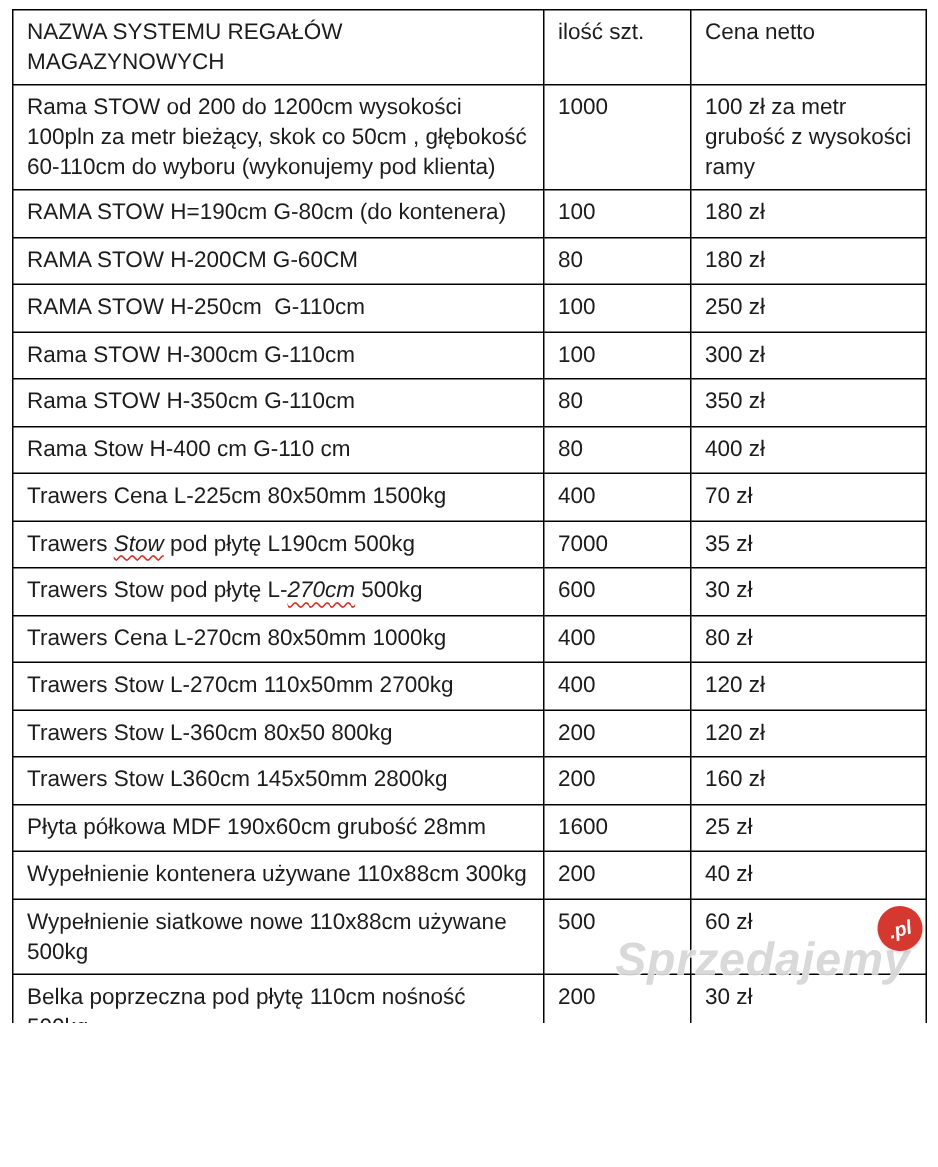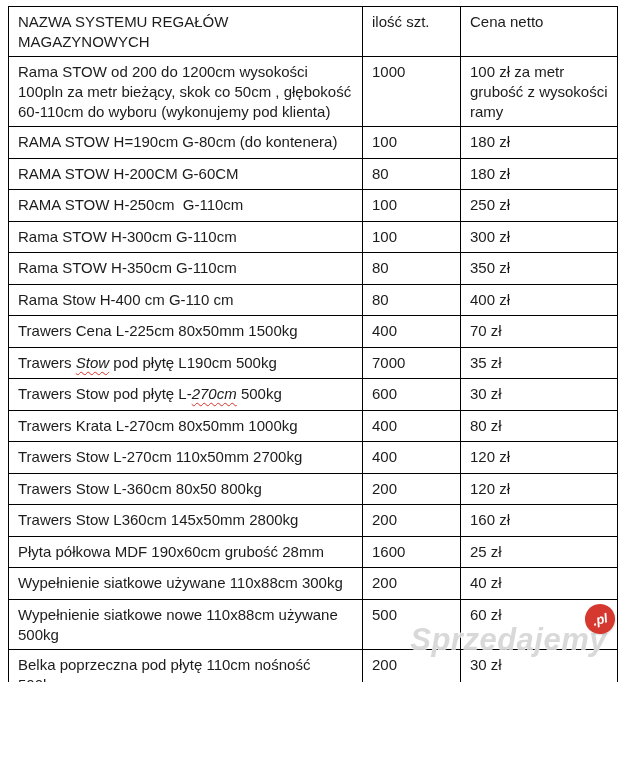--- a/index.html
+++ b/index.html
@@ -143,21 +143,21 @@
           <td class="cell-name">Trawers <span class="squiggle">Stow</span> pod płytę L190cm 500kg</td>
           <td>7000</td>
           <td>35 zł</td>
         </tr>
         <tr>
           <td class="cell-name">Trawers Stow pod płytę L-<span class="squiggle">270cm</span> 500kg</td>
           <td>600</td>
           <td>30 zł</td>
         </tr>
         <tr>
-          <td class="cell-name">Trawers Krata L-270cm 80x50mm 1000kg</td>
+          <td class="cell-name">Trawers Cena L-270cm 80x50mm 1000kg</td>
           <td>400</td>
           <td>80 zł</td>
         </tr>
         <tr>
           <td class="cell-name">Trawers Stow L-270cm 110x50mm 2700kg</td>
           <td>400</td>
           <td>120 zł</td>
         </tr>
         <tr>
           <td class="cell-name">Trawers Stow L-360cm 80x50 800kg</td>
@@ -168,21 +168,21 @@
           <td class="cell-name">Trawers Stow L360cm 145x50mm 2800kg</td>
           <td>200</td>
           <td>160 zł</td>
         </tr>
         <tr>
           <td class="cell-name">Płyta półkowa MDF 190x60cm grubość 28mm</td>
           <td>1600</td>
           <td>25 zł</td>
         </tr>
         <tr>
-          <td class="cell-name">Wypełnienie siatkowe używane 110x88cm 300kg</td>
+          <td class="cell-name">Wypełnienie kontenera używane 110x88cm 300kg</td>
           <td>200</td>
           <td>40 zł</td>
         </tr>
         <tr>
           <td class="cell-name">Wypełnienie siatkowe nowe 110x88cm używane 500kg</td>
           <td>500</td>
           <td>60 zł</td>
         </tr>
         <tr>
           <td class="cell-name">Belka poprzeczna pod płytę 110cm nośność 500kg</td>

